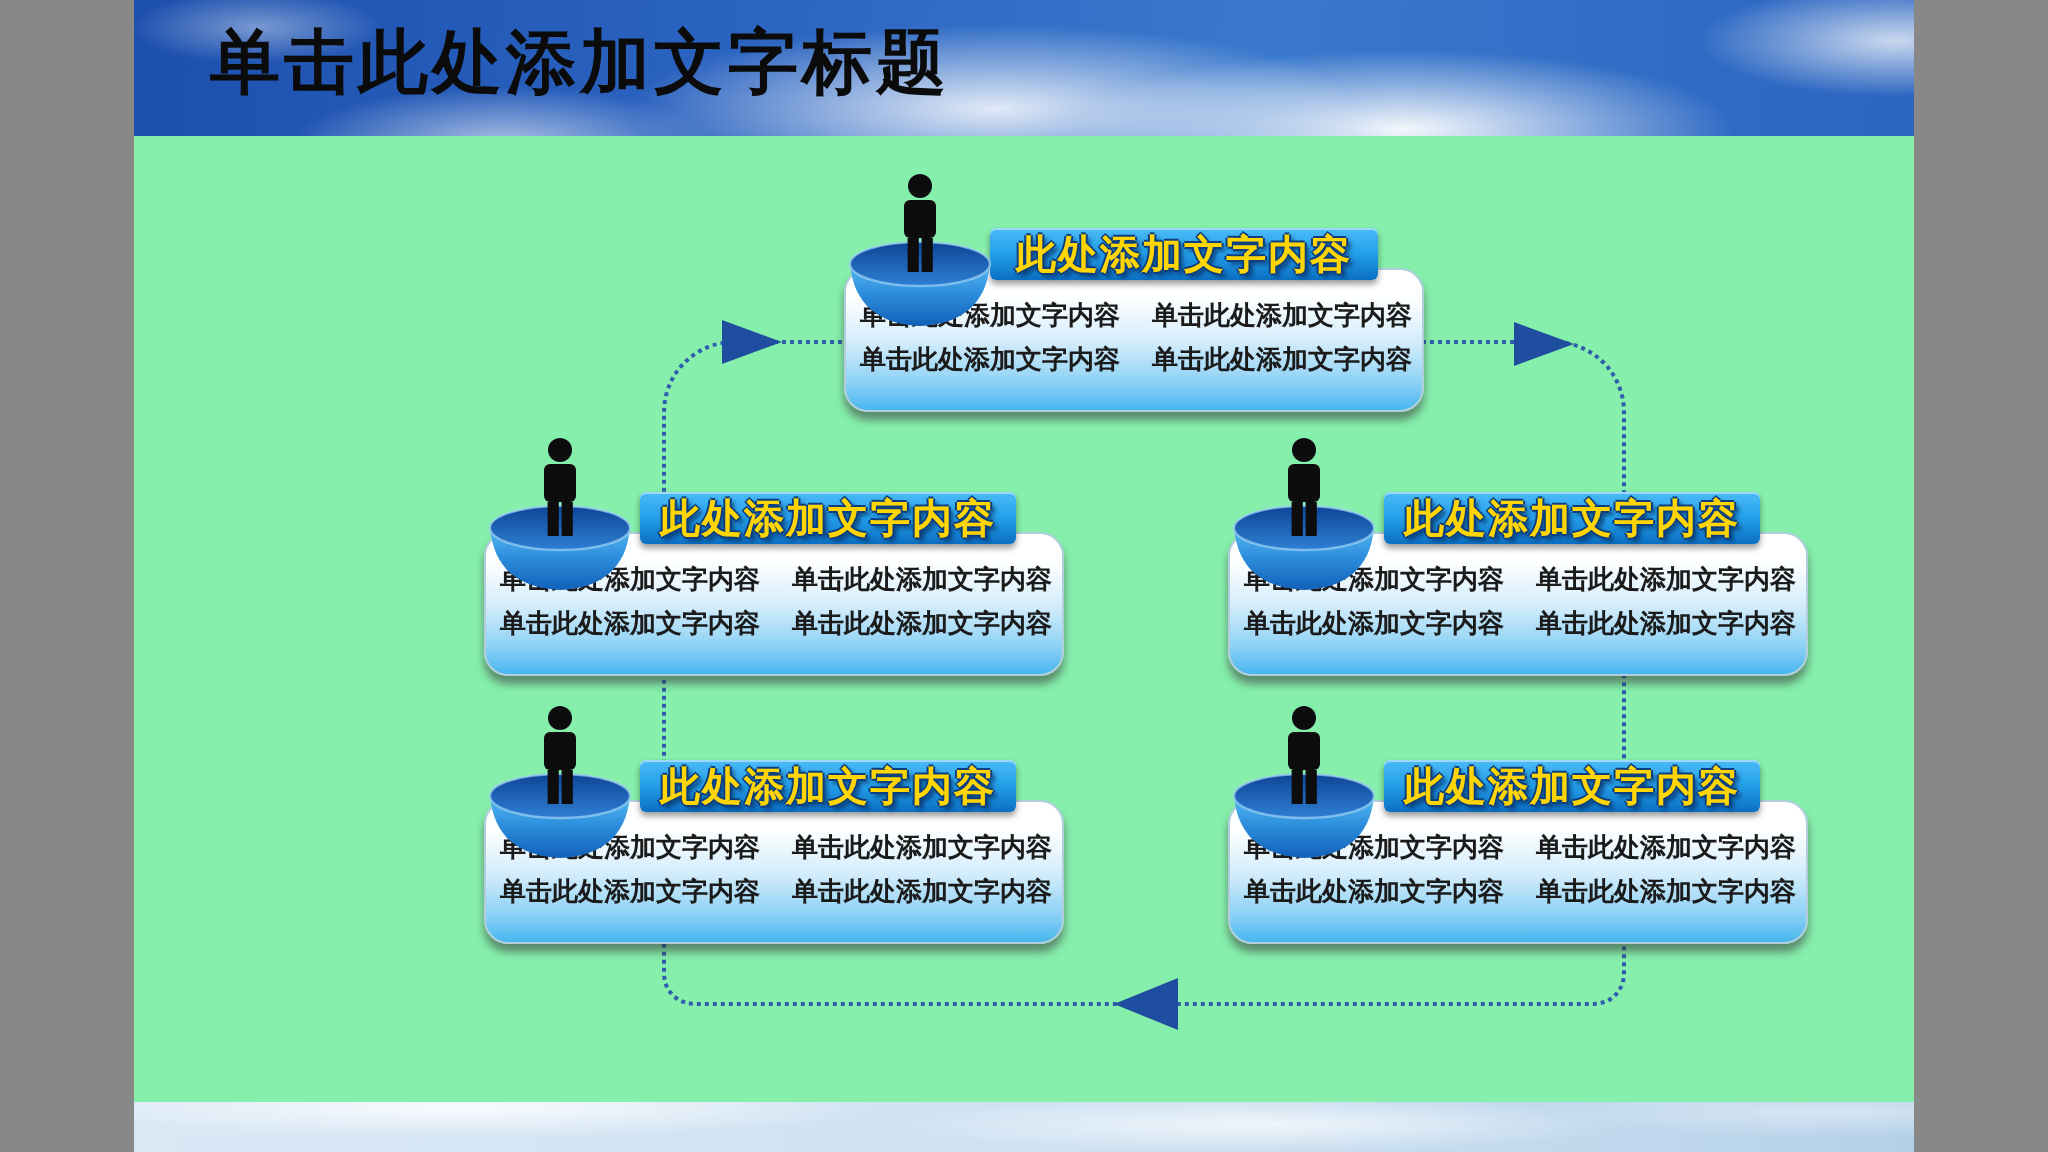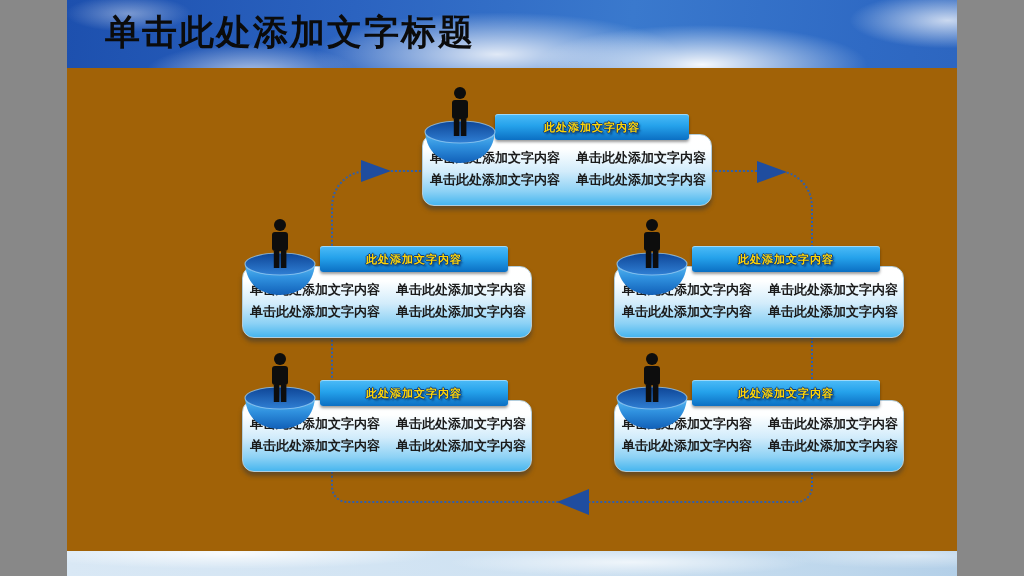--- a/index.html
+++ b/index.html
@@ -1,17 +1,17 @@
 <!DOCTYPE html>
 <html><head>
 <meta charset="utf-8">
 <style>
   html,body{margin:0;padding:0;background:#888;}
   .slide{
-    position:relative;width:890px;height:576px;background:#a16207;overflow:hidden;
+    position:relative;width:890px;height:576px;background:#86efac;overflow:hidden;
     font-family:"Liberation Sans","DejaVu Sans",sans-serif;margin:0 auto;
   }
 
   
   .sky-header{
     position:absolute;left:0;top:0;width:1024px;height:68px;
     background:
       radial-gradient(90px 30px at 95% 8%, rgba(255,255,255,.95), rgba(255,255,255,0) 70%),
       radial-gradient(140px 40px at 86% 30%, rgba(255,255,255,.75), rgba(255,255,255,0) 70%),
       radial-gradient(230px 55px at 62% 95%, rgba(255,255,255,.95), rgba(255,255,255,0) 72%),
@@ -72,21 +72,21 @@
     font-size:13px;font-weight:bold;color:#1b1b1b;line-height:22px;white-space:nowrap;
   }
   .node-header{
     position:absolute;left:78px;top:-20px;width:188px;height:26px;z-index:3;
     background:linear-gradient(180deg,#4dbbf7 0%,#25a2eb 45%,#0b6fc3 100%);
     border-radius:3px;
     box-shadow:0 2px 3px rgba(0,0,0,.4), inset 0 1px 0 rgba(255,255,255,.45);
     display:flex;align-items:center;justify-content:center;
   }
   .node-header-label{
-    font-size:11px;font-weight:bold;color:#ffd504;letter-spacing:1px;white-space:nowrap;
+    font-size:20px;font-weight:bold;color:#ffd504;letter-spacing:1px;white-space:nowrap;
     text-shadow:1px 0 0 #0d3e7e,-1px 0 0 #0d3e7e,0 1px 0 #0d3e7e,0 -1px 0 #0d3e7e,2px 2px 2px rgba(7,42,94,.8);
   }
   .node-icon{position:absolute;left:2px;top:-48px;width:72px;height:78px;z-index:4;}
 
   .node.pos-top{left:355px;top:134px;}
   .node.pos-top .node-header{left:73px;width:194px;}
   .node.pos-mid-left{left:175px;top:266px;}
   .node.pos-mid-right{left:547px;top:266px;}
   .node.pos-bot-left{left:175px;top:400px;}
   .node.pos-bot-right{left:547px;top:400px;}

